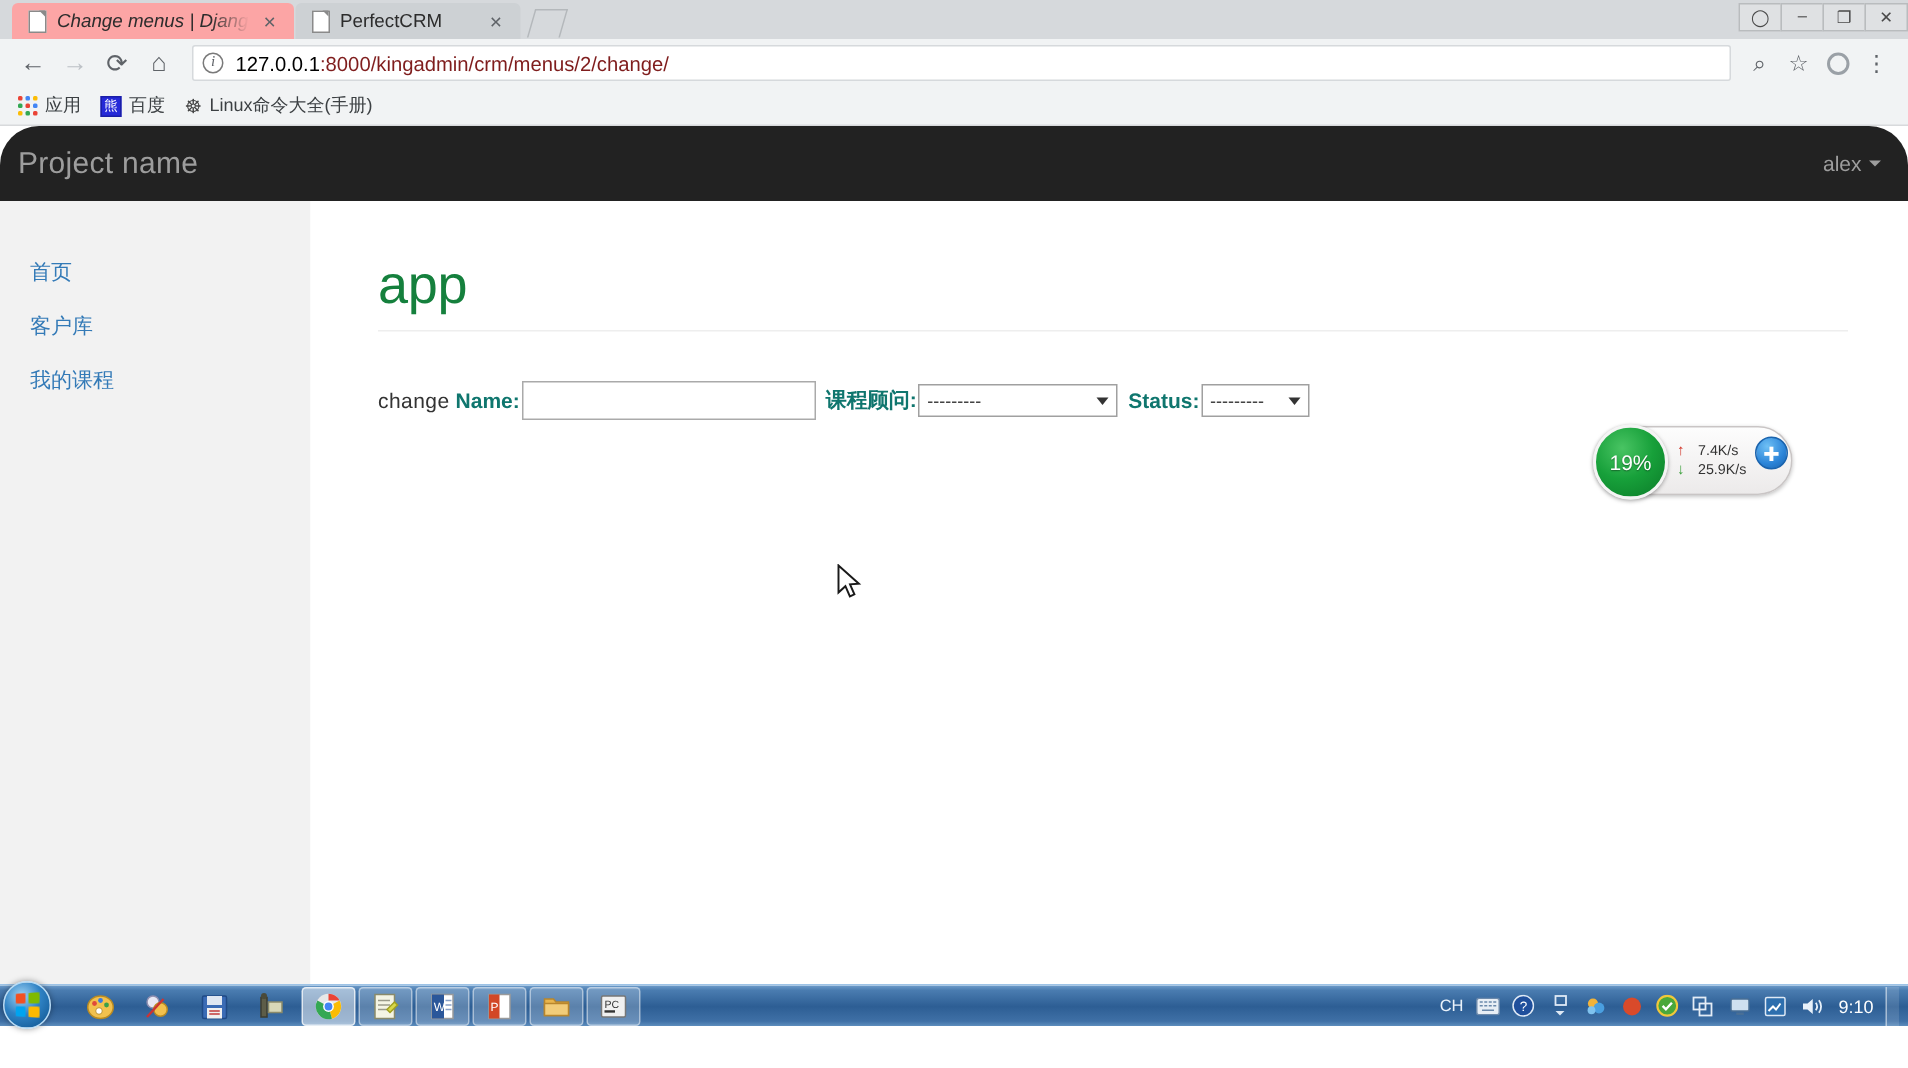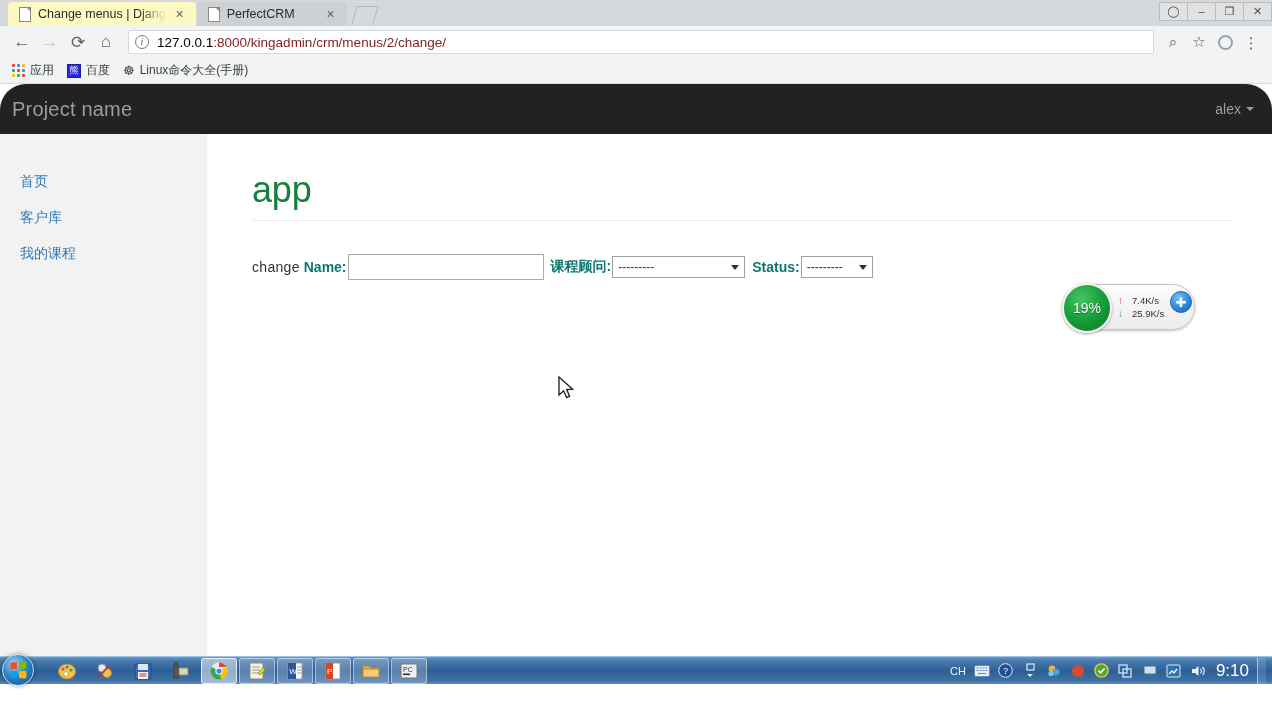--- a/index.html
+++ b/index.html
@@ -30,21 +30,21 @@
     padding: 0 8px 0 10px;
     font-size: 12px;
     color: #2c2c2c;
     position: relative;
     min-width: 150px;
     max-width: 190px;
     border-top-left-radius: 4px;
     border-top-right-radius: 4px;
     margin-right: 1px;
   }
-  .tab.active { background: #fef9c3; }
+  .tab.active { background: #fca5a5; font-style: italic; }
   .tab.inactive { background: #cdd1d4; }
   .tab-favicon {
     width: 13px; height: 14px;
     margin-right: 7px;
     flex: 0 0 auto;
     position: relative;
   }
   .tab-favicon:before {
     content: "";
     position: absolute;
@@ -470,21 +470,21 @@
     justify-content: center;
     margin: 0 1px;
   }
   .tray-text {
     font-size: 11px;
     color: #eaf2fa;
     margin-right: 4px;
     font-family: "Liberation Sans", sans-serif;
   }
   .clock {
-    font-size: 17px;
+    font-size: 12px;
     color: #ffffff;
     margin: 0 8px 0 6px;
     white-space: nowrap;
   }
   .show-desktop {
     width: 9px; height: 26px;
     border-left: 1px solid rgba(255,255,255,.5);
     background: rgba(255,255,255,.12);
   }
 </style>

